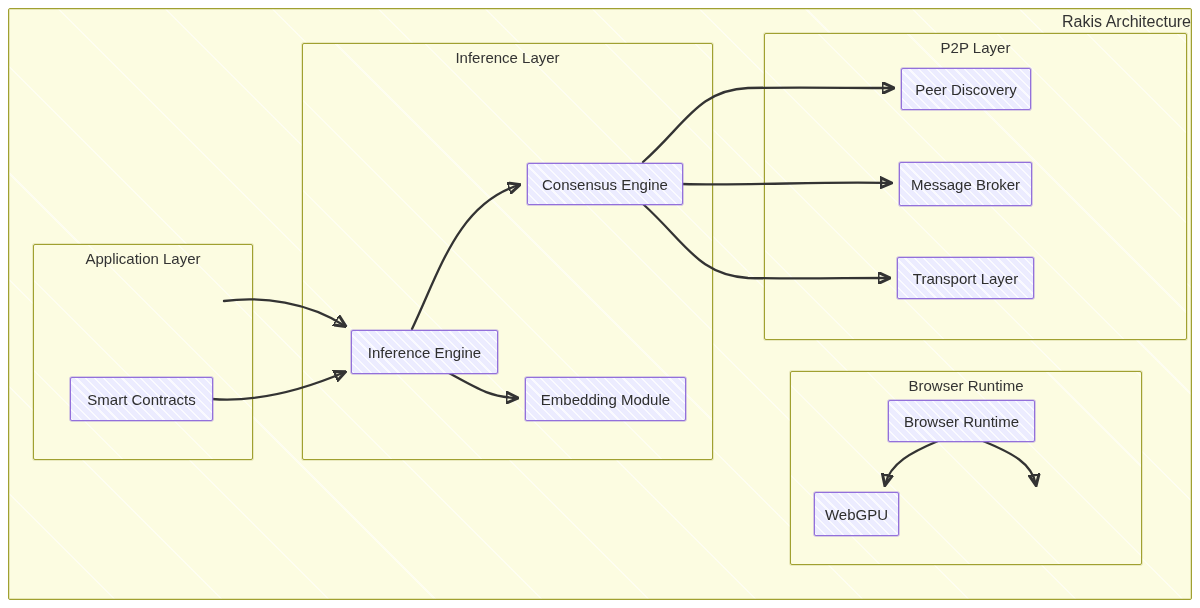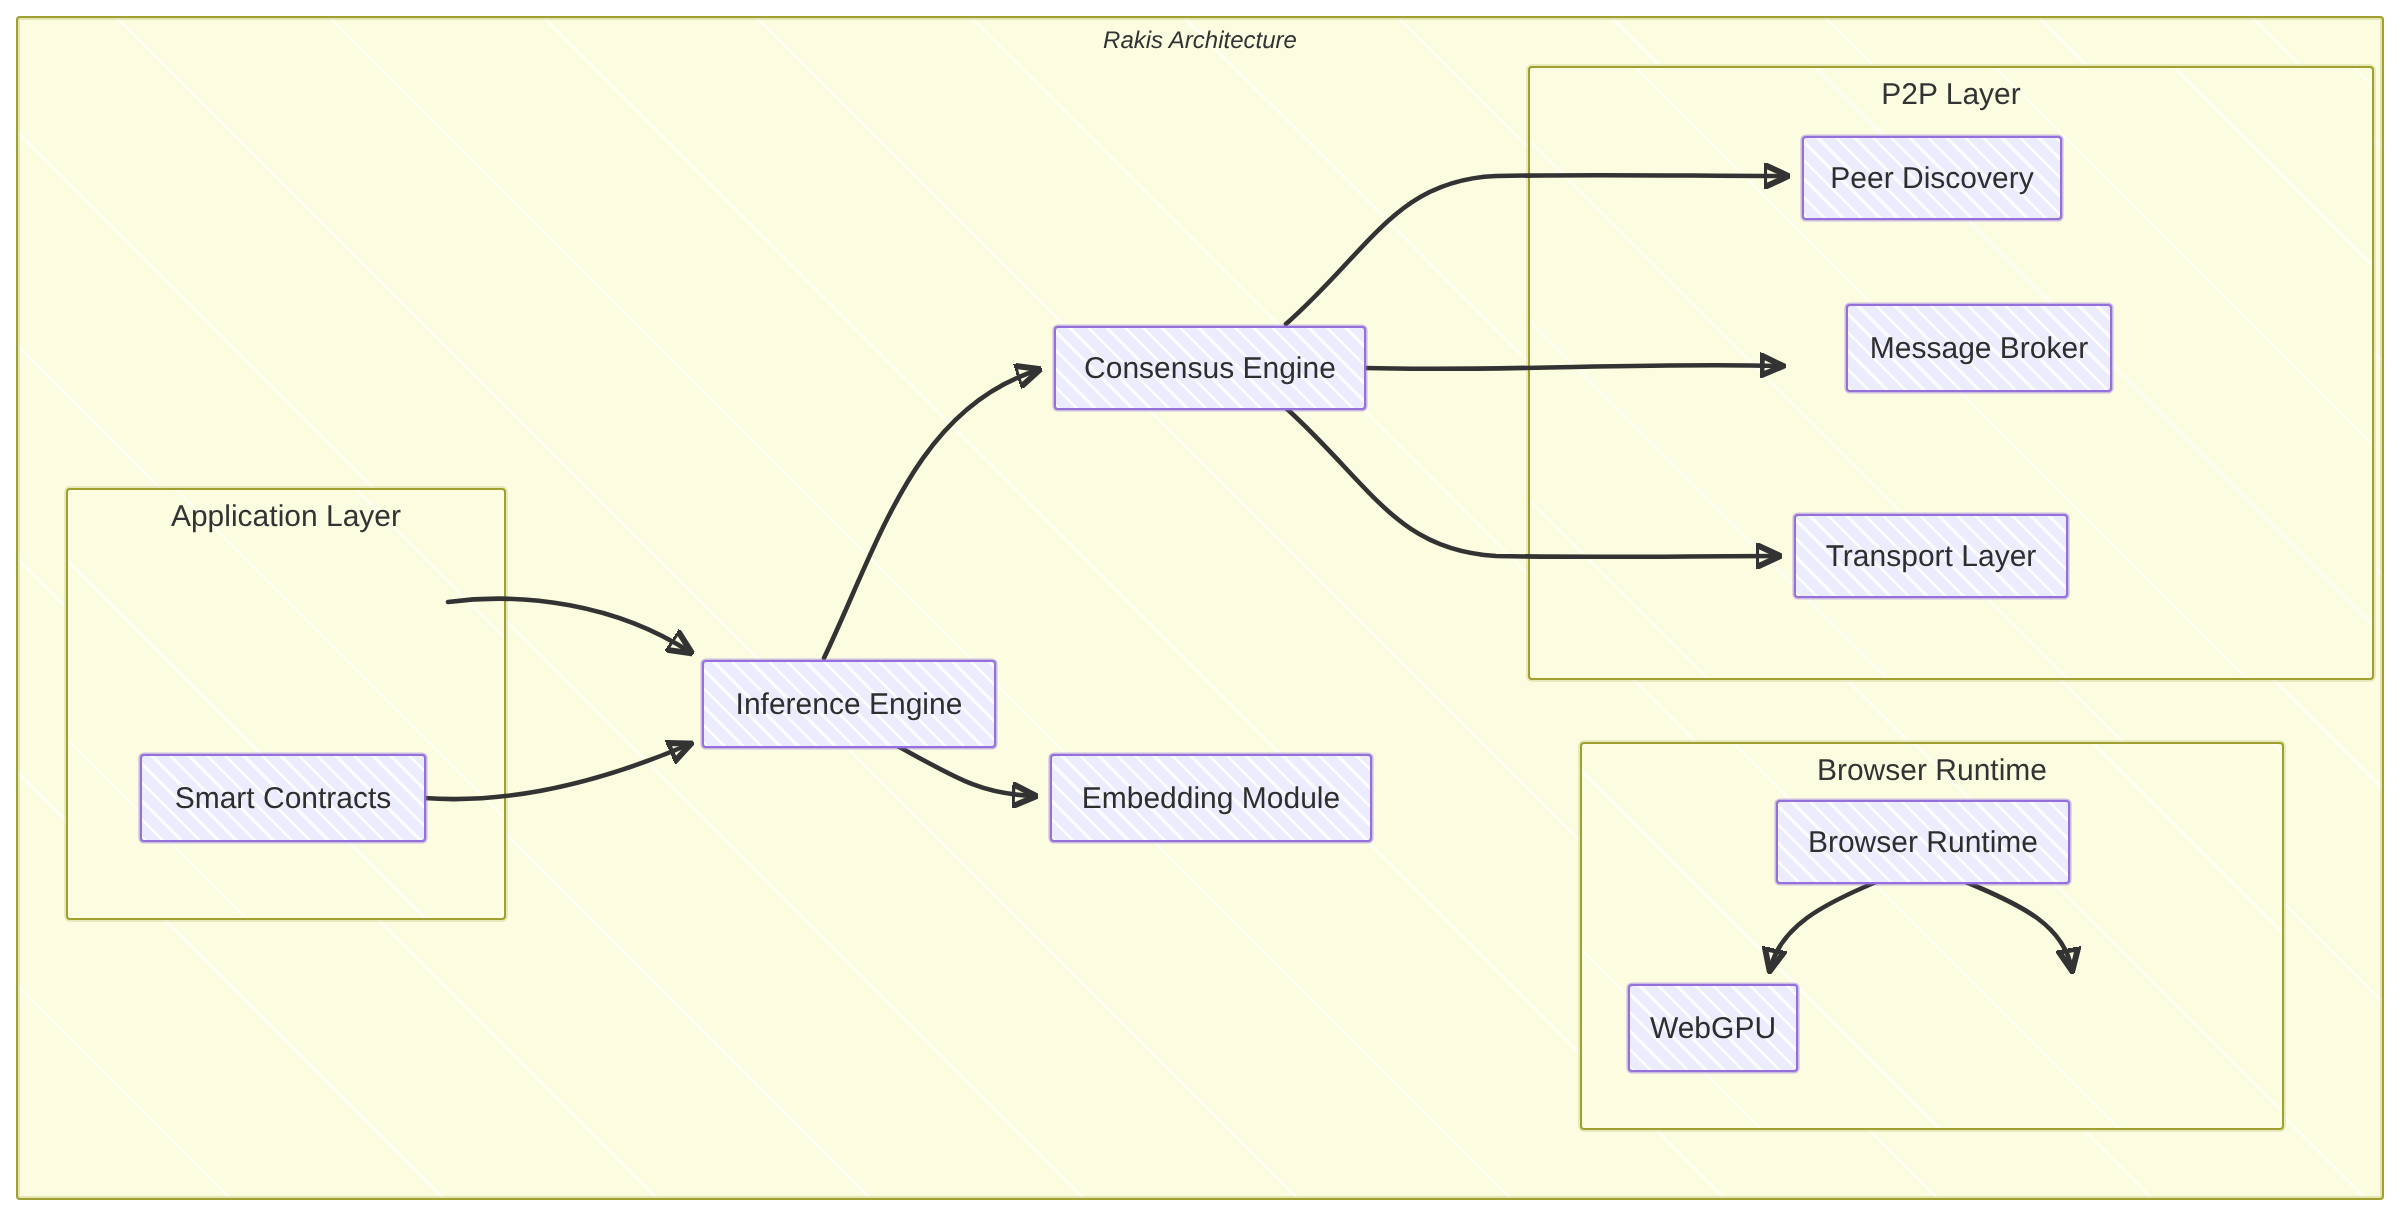--- a/index.html
+++ b/index.html
@@ -11,22 +11,22 @@
   .frame{
     position:absolute;left:8px;top:8px;width:1182px;height:590px;
     background:
       repeating-linear-gradient(45deg, transparent 0 74px, rgba(255,255,255,0.55) 74px 75.5px),
       #fcfce1;
     border:1.6px solid #a0a030;
     border-radius:2px;
     box-shadow:inset 0 0 0 1px rgba(160,160,48,0.25);
   }
   .frame-title{
-    position:absolute;left:0;top:4px;width:100%;text-align:center;
-    font-size:12px;color:#333333;font-style:italic;
+    position:absolute;left:0;top:4px;width:100%;text-align:right;
+    font-size:16px;color:#333333;
   }
   .subgraph{
     position:absolute;
     background:
       repeating-linear-gradient(45deg, transparent 0 62px, rgba(255,255,255,0.5) 62px 63.5px),
       #fcfce1;
     border:1.5px solid #a0a030;
     border-radius:2px;
     box-shadow:0 0 0 1px rgba(160,160,48,0.2);
   }
@@ -52,20 +52,23 @@
 <body>
 
 <div class="canvas">
   <div class="frame">
     <div class="frame-title">Rakis Architecture</div>
   </div>
 
   <div class="subgraph" style="left:33px;top:244px;width:218px;height:214px;">
     <div class="subgraph-title">Application Layer</div>
   </div>
+  <div class="subgraph" style="left:302px;top:43px;width:409px;height:415px;">
+    <div class="subgraph-title">Inference Layer</div>
+  </div>
   <div class="subgraph" style="left:764px;top:33px;width:421px;height:305px;">
     <div class="subgraph-title">P2P Layer</div>
   </div>
   <div class="subgraph" style="left:790px;top:371px;width:350px;height:192px;">
     <div class="subgraph-title">Browser Runtime</div>
   </div>
 
   <svg class="edges" viewBox="0 0 1200 608">
     <defs>
       <marker id="arrow" viewBox="0 0 10 10" refX="8.5" refY="5" markerWidth="5.6" markerHeight="5.6" orient="auto-start-reverse">
@@ -84,17 +87,17 @@
     <path d="M 643 204 C 686 243, 698 275, 748 278 C 800 279, 843 278, 889 278" marker-end="url(#arrow)"></path>
     <path d="M 938 441 C 912 452, 890 463, 885 485" marker-end="url(#arrow-sketch)"></path>
     <path d="M 983 441 C 1012 453, 1032 463, 1036 485" marker-end="url(#arrow-sketch)"></path>
   </svg>
 
   <div class="node" style="left:70px;top:377px;width:141px;height:42px;">Smart Contracts</div>
   <div class="node" style="left:328px;top:330px;width:145px;height:42px;margin-left:23px;">Inference Engine</div>
   <div class="node" style="left:527px;top:163px;width:154px;height:40px;">Consensus Engine</div>
   <div class="node" style="left:525px;top:377px;width:159px;height:42px;">Embedding Module</div>
   <div class="node" style="left:901px;top:68px;width:128px;height:40px;">Peer Discovery</div>
-  <div class="node" style="left:899px;top:152px;width:131px;height:42px;margin-left:24px;">Message Broker</div>
+  <div class="node" style="left:899px;top:162px;width:131px;height:42px;">Message Broker</div>
   <div class="node" style="left:897px;top:257px;width:135px;height:40px;">Transport Layer</div>
   <div class="node" style="left:888px;top:400px;width:145px;height:40px;">Browser Runtime</div>
   <div class="node" style="left:814px;top:492px;width:83px;height:42px;">WebGPU</div>
 </div>
 
 </body></html>

